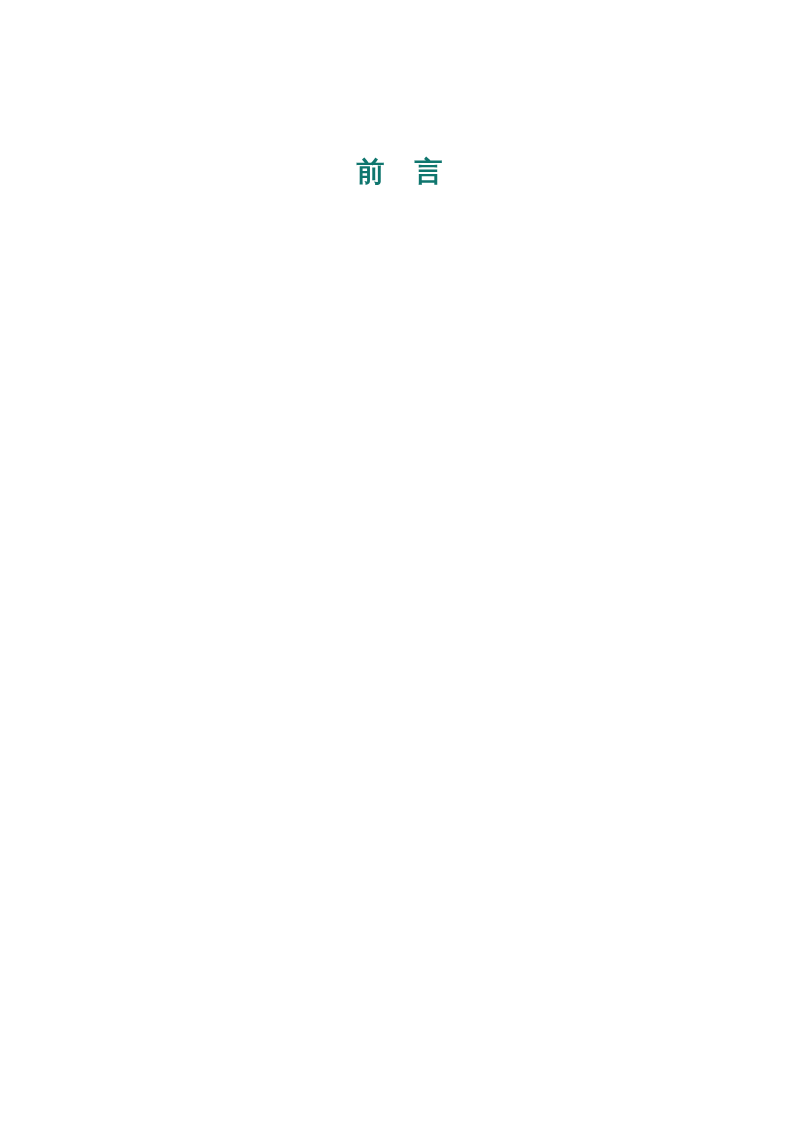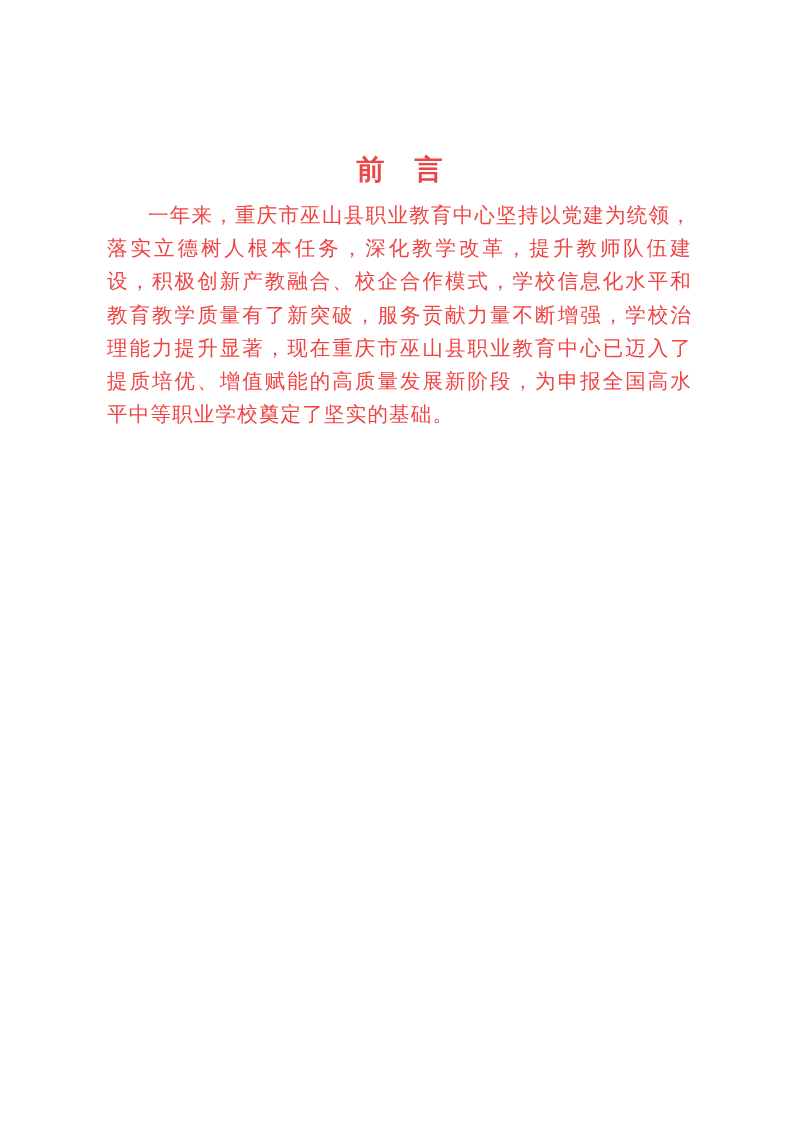--- a/index.html
+++ b/index.html
@@ -1,29 +1,28 @@
 <!DOCTYPE html>
 <html><head>
 <meta charset="utf-8">
 <style>
   html, body { margin: 0; padding: 0; background: #ffffff; }
   body { width: 794px; height: 1123px; position: relative; overflow: hidden; }
   .page {
     position: absolute; left: 107px; top: 150px; width: 585px;
-    font-family: Liberation Mono, monospace;
-    color: #ef4444;
+    font-family: Liberation Serif, serif;
+    color: #0f766e;
   }
   .title {
     text-align: center; font-size: 28px; font-weight: bold;
     letter-spacing: 30px; margin: 0 0 6px 30px; line-height: 44px;
   }
   .para {
     font-size: 20.5px; line-height: 33.2px; margin: 0;
     text-align: justify; text-indent: 2em; letter-spacing: 1.2px;
   }
 </style>
 </head>
 <body>
 
 <div class="page">
   <h1 class="title">前言</h1>
-  <p class="para">一年来，重庆市巫山县职业教育中心坚持以党建为统领，落实立德树人根本任务，深化教学改革，提升教师队伍建设，积极创新产教融合、校企合作模式，学校信息化水平和教育教学质量有了新突破，服务贡献力量不断增强，学校治理能力提升显著，现在重庆市巫山县职业教育中心已迈入了提质培优、增值赋能的高质量发展新阶段，为申报全国高水平中等职业学校奠定了坚实的基础。</p>
 </div>
 
 </body></html>

